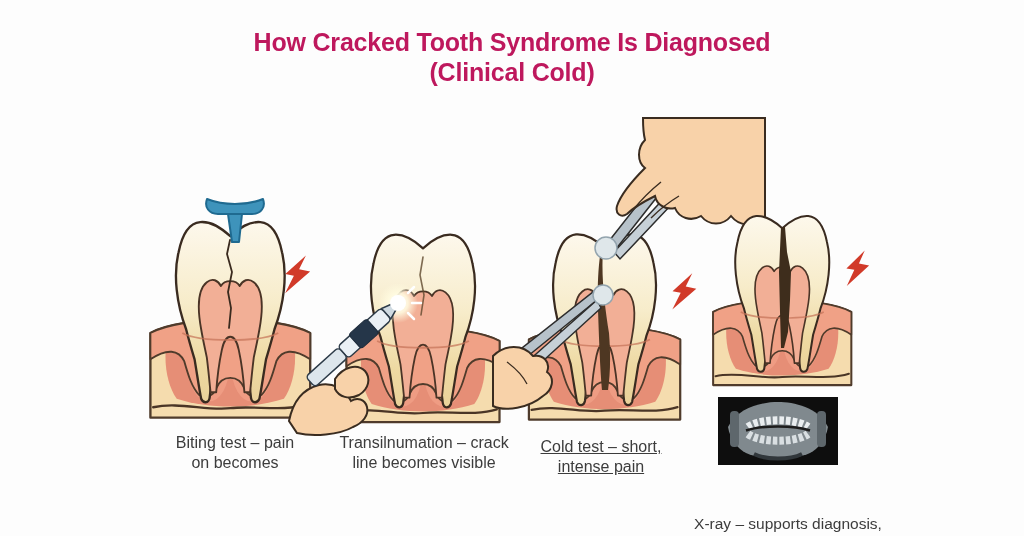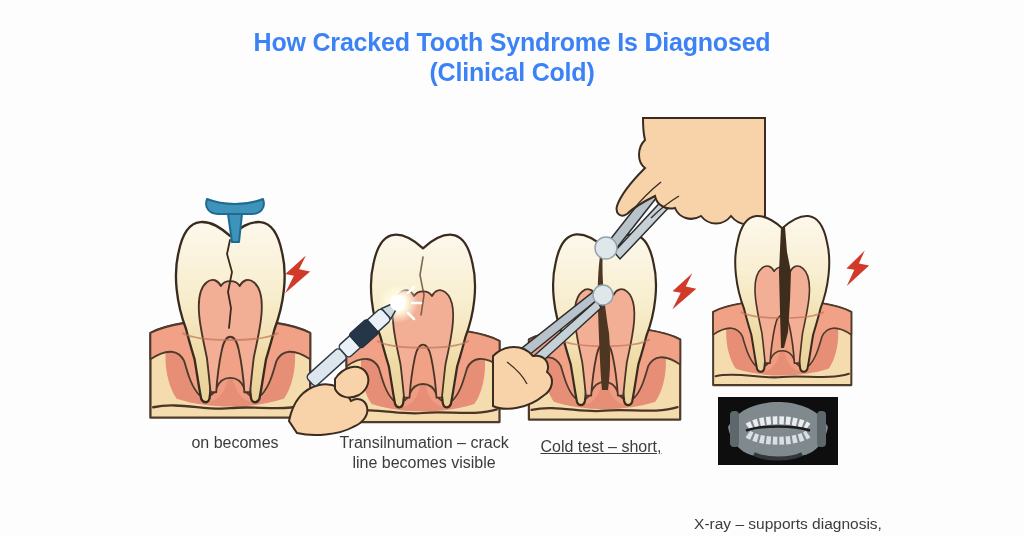--- a/index.html
+++ b/index.html
@@ -6,21 +6,21 @@
   .stage{
     position:relative;
     width:1024px;height:536px;
     background:#fdfdfd;
     overflow:hidden;
     font-family:"Liberation Sans", sans-serif;
   }
   .title{
     position:absolute;top:27px;left:0;width:100%;
     text-align:center;
-    color:#3b82f6;
+    color:#be185d;
     font-size:25px;font-weight:700;line-height:30px;letter-spacing:-0.2px;
   }
   .panel{position:absolute;}
   .panel svg{display:block;overflow:visible;}
   .caption{
     position:absolute;
     text-align:center;
     color:#3c3c3c;
     font-size:16px;line-height:19.5px;font-weight:400;
   }
@@ -151,26 +151,28 @@
       <rect x="12" y="14" width="9" height="36" rx="4" fill="#5e676c"></rect>
       <rect x="99" y="14" width="9" height="36" rx="4" fill="#5e676c"></rect>
       <path d="M30 30 C42 21 78 21 90 30" stroke="#e9edef" stroke-width="8" fill="none" stroke-dasharray="4.5 2"></path>
       <path d="M30 37 C42 46 78 46 90 37" stroke="#d9dfe2" stroke-width="8" fill="none" stroke-dasharray="4.5 2"></path>
       <path d="M28 33.5 C44 28 76 28 92 33.5" stroke="#1c1c1c" stroke-width="2.5" fill="none"></path>
       <path d="M36 57 C48 63 72 63 84 57" stroke="#31373b" stroke-width="4" fill="none"></path>
     </svg>
   </div>
 
   <div class="caption cap1">
+    <div>Biting test – pain</div>
     <div>on becomes</div>
   </div>
   <div class="caption cap2">
     <div>Transilnumation – crack</div>
     <div>line becomes visible</div>
   </div>
   <div class="caption cap3">
     <div>Cold test – short,</div>
+    <div>intense pain</div>
   </div>
   <div class="caption cap4">
     <div>X-ray – supports diagnosis,</div>
   </div>
 
 </div>
 
 </body></html>

